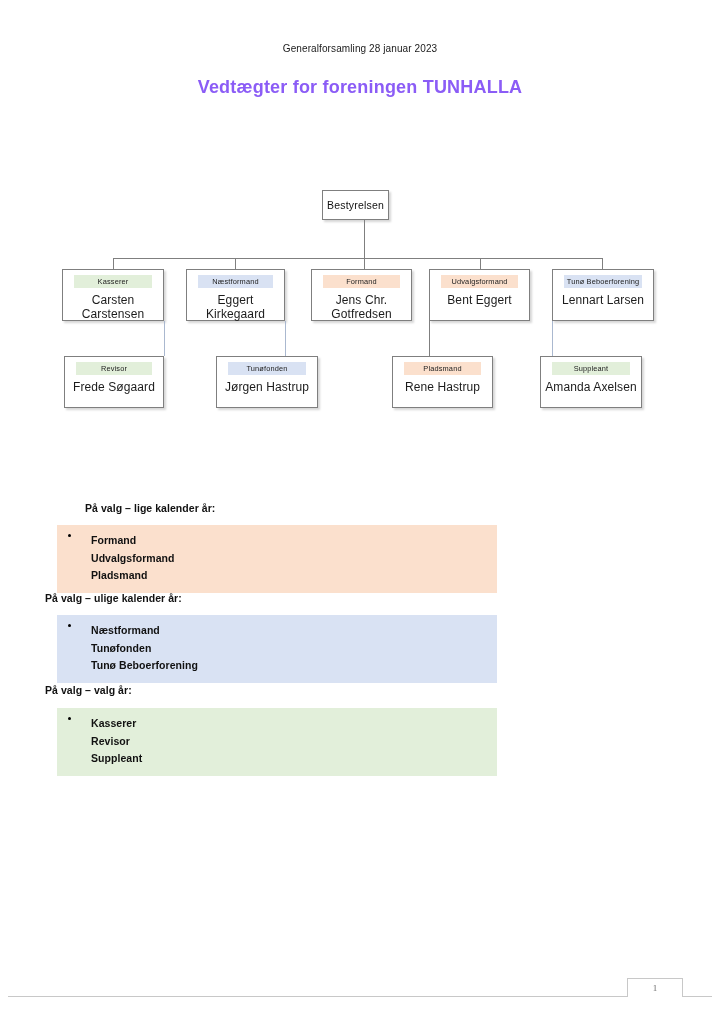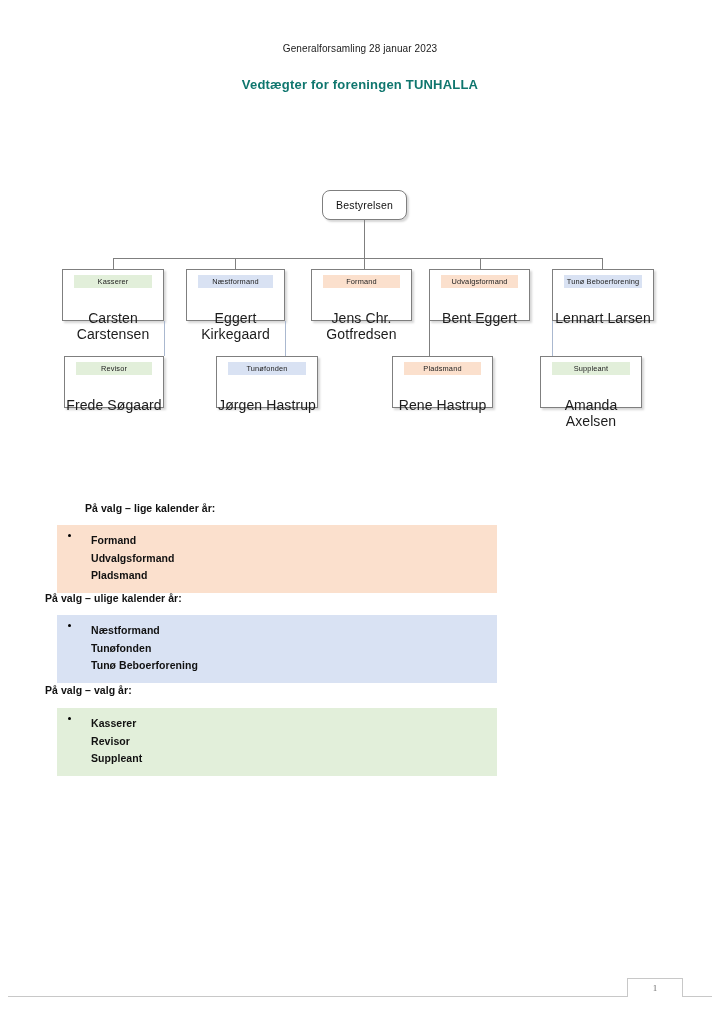--- a/index.html
+++ b/index.html
@@ -24,23 +24,23 @@
     text-align: center;
     font-size: 10px;
     letter-spacing: 0.1px;
     color: #1a1a1a;
   }
   .doc-subtitle {
     position: absolute;
     left: 0; right: 0;
     top: 77px;
     text-align: center;
-    font-size: 13px;
+    font-size: 18px;
     font-weight: bold;
-    color: #0f766e;
+    color: #8b5cf6;
     letter-spacing: 0.2px;
   }
 
   
   .orgchart {
     position: absolute;
     left: 0;
     top: 0;
     width: 720px;
     height: 430px;
@@ -55,23 +55,23 @@
   .node .node-head {
     margin: 5px 11px 0 11px;
     height: 13px;
     line-height: 13px;
     text-align: center;
     font-size: 7.4px;
     color: #222222;
     letter-spacing: 0.15px;
   }
   .node .node-name {
-    margin-top: 22px;
-    text-align: center;
-    font-size: 14px;
+    margin-top: 5px;
+    text-align: center;
+    font-size: 12px;
     color: #1c1c1c;
     letter-spacing: 0.1px;
   }
   .node.root {
     display: flex;
     align-items: center;
     justify-content: center;
   }
   .node.root .root-label {
     font-size: 10.5px;
@@ -157,21 +157,21 @@
   }
 </style>
 </head>
 <body>
 
 <div class="doc-title">Generalforsamling 28 januar 2023</div>
 <div class="doc-subtitle">Vedtægter for foreningen TUNHALLA</div>
 
 <div class="orgchart">
 
-  <div class="node root" style="left:322px; top:190px; width:85px; height:30px;border-radius:8px;">
+  <div class="node root" style="left:322px; top:190px; width:67px; height:30px;">
     <span class="root-label">Bestyrelsen</span>
   </div>
 
   <div class="conn v" style="left:364px; top:220px; height:38px;"></div>
 
   <div class="conn h" style="left:113px; top:258px; width:489px;"></div>
 
   <div class="conn v" style="left:113px; top:258px; height:11px;"></div>
   <div class="conn v" style="left:235px; top:258px; height:11px;"></div>
   <div class="conn v" style="left:364px; top:258px; height:11px;"></div>

